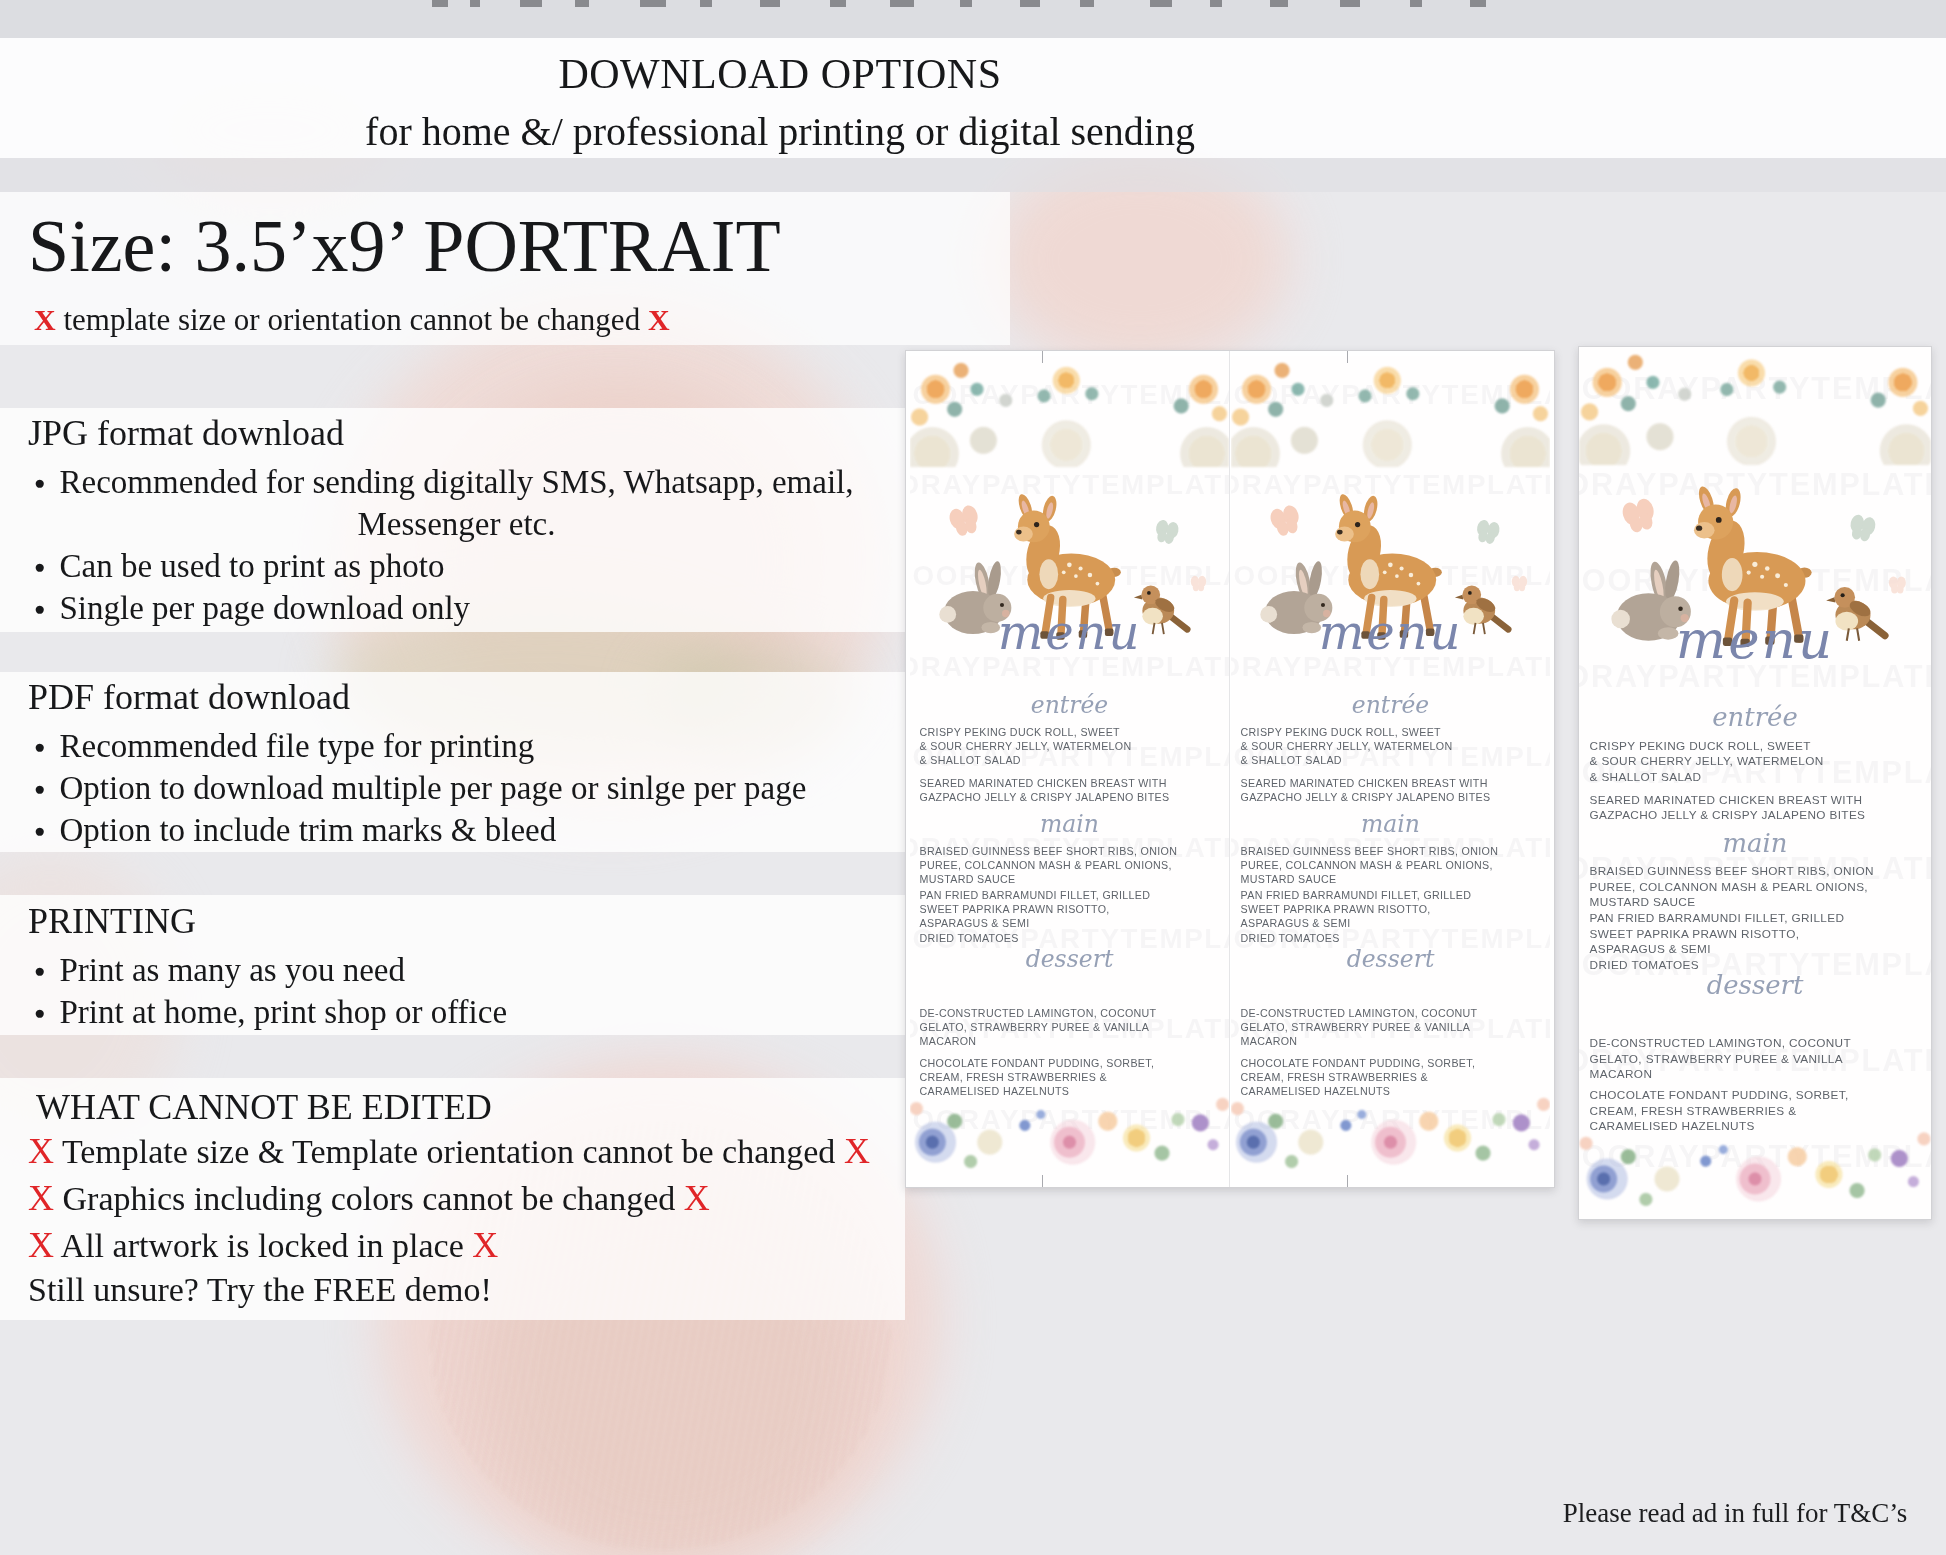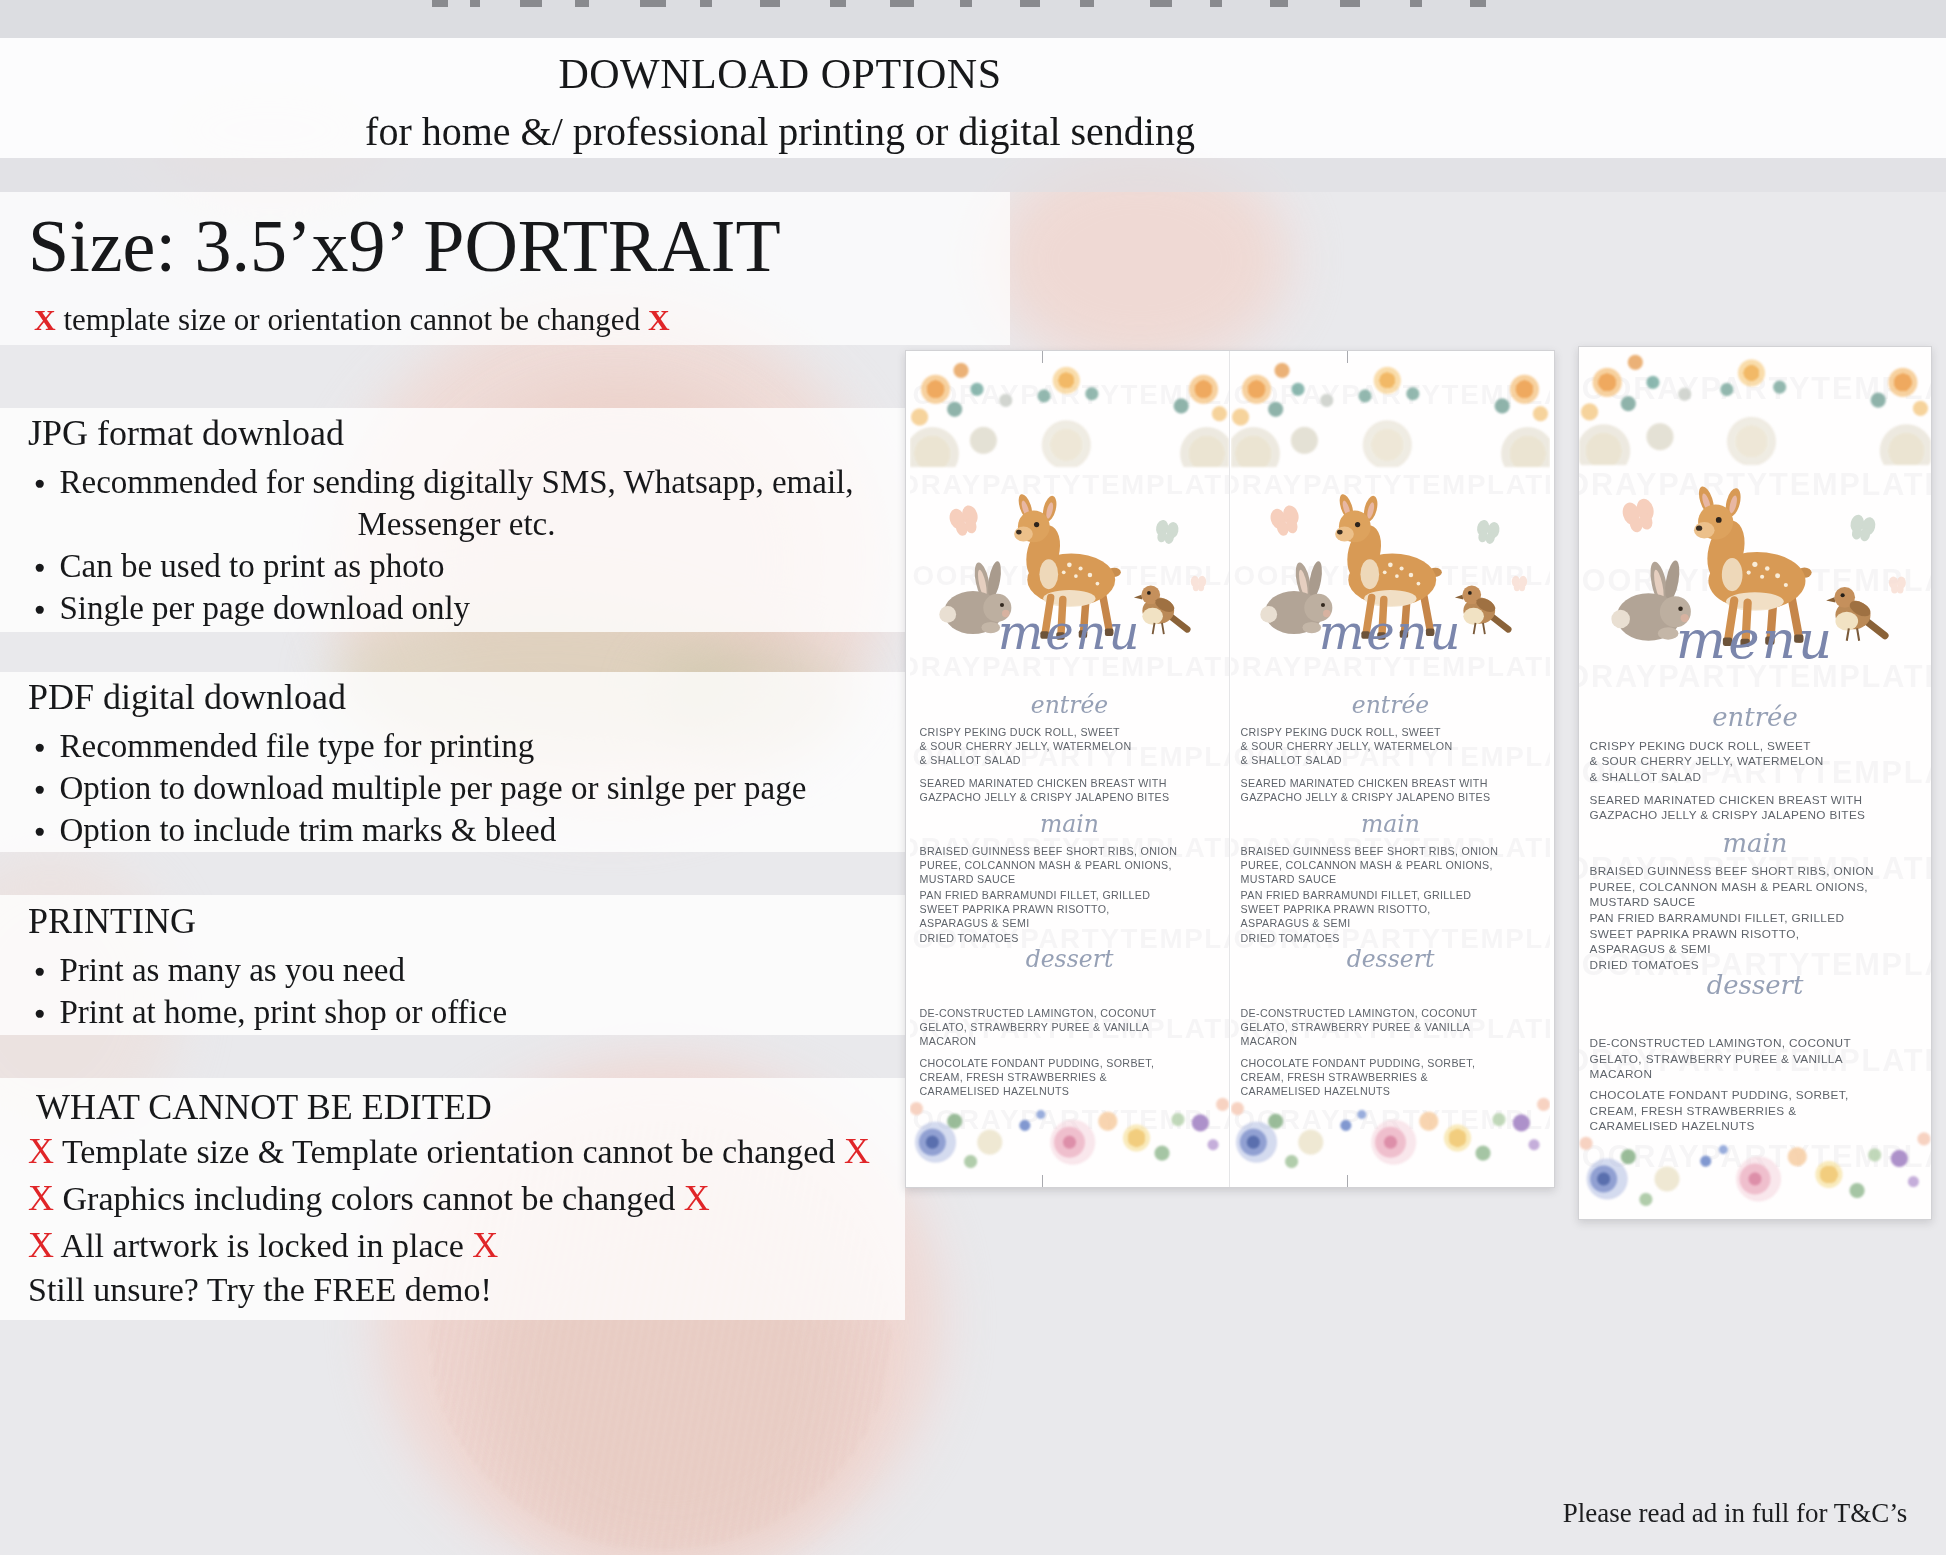--- a/index.html
+++ b/index.html
@@ -184,21 +184,21 @@
           <span class="dot">●</span>
           <span class="btxt">Can be used to print as photo</span>
         </li>
         <li class="bullet-item">
           <span class="dot">●</span>
           <span class="btxt">Single per page download only</span>
         </li>
       </ul>
   </div>
   <div class="text-sec sec-pdf">
-    <h2 class="u">PDF digital download</h2>
+    <h2 class="u">PDF format download</h2>
     <ul>
         <li class="bullet-item">
           <span class="dot">●</span>
           <span class="btxt">Recommended file type for printing</span>
         </li>
         <li class="bullet-item">
           <span class="dot">●</span>
           <span class="btxt">Option to download multiple per page or sinlge per page</span>
         </li>
         <li class="bullet-item">

